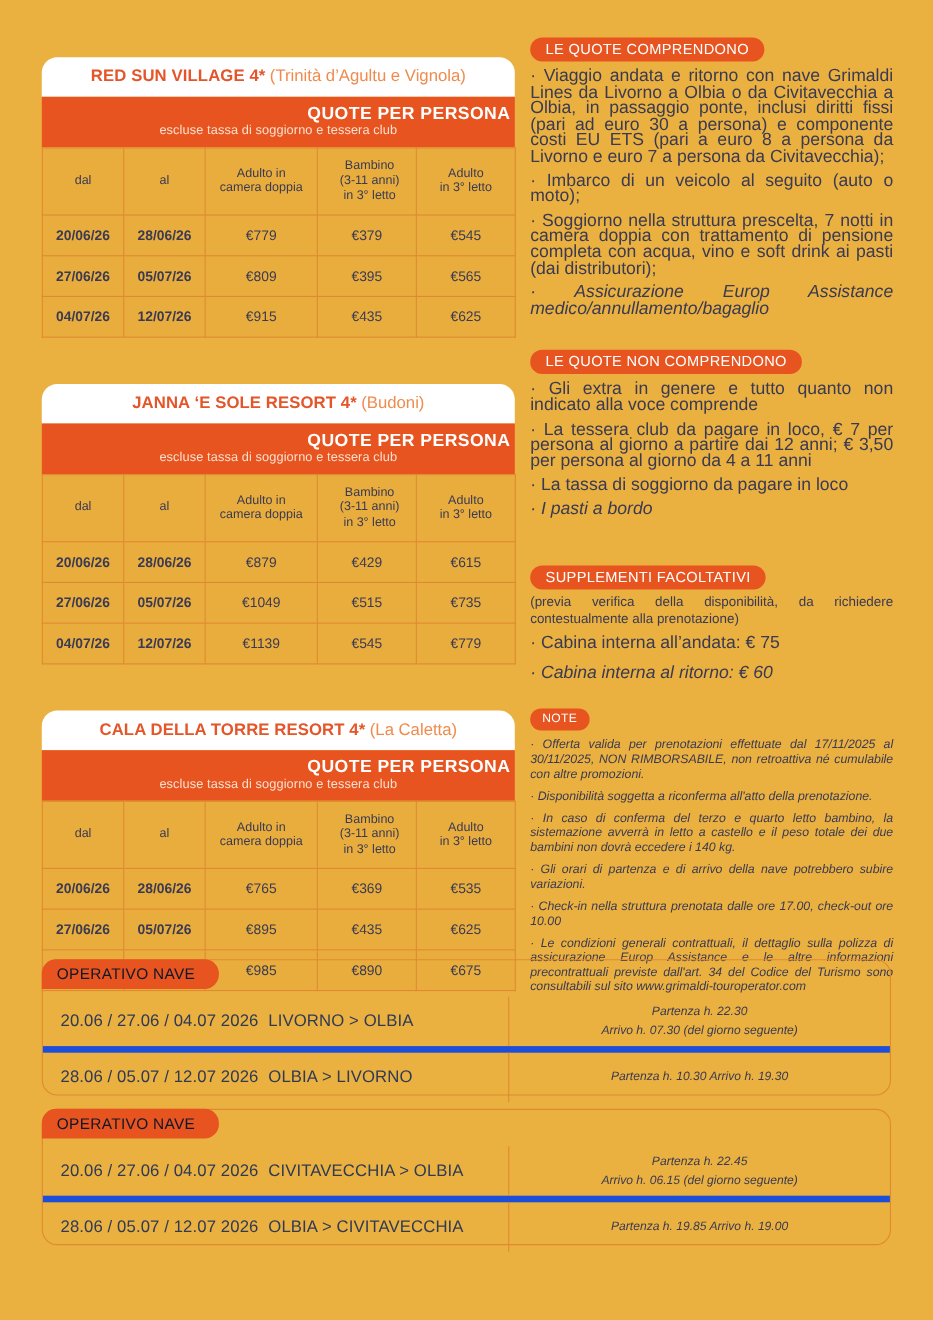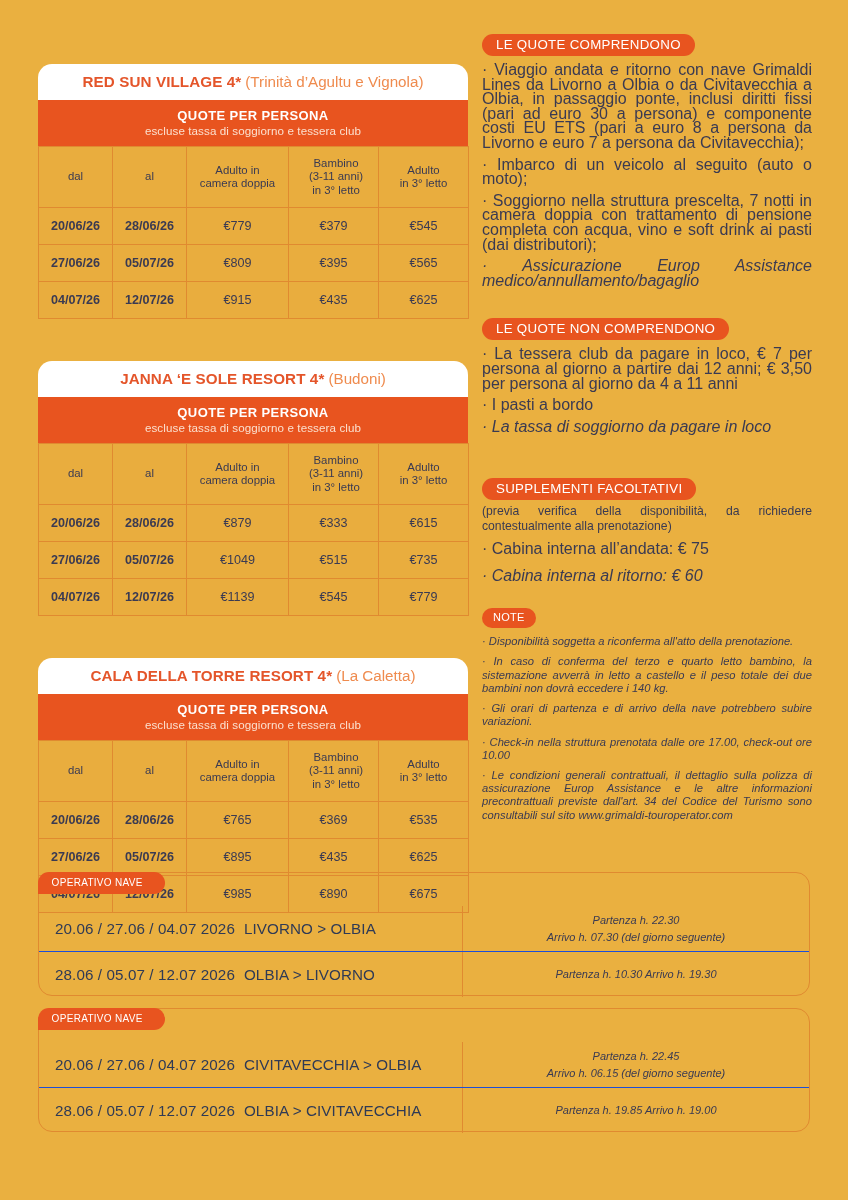--- a/index.html
+++ b/index.html
@@ -51,21 +51,20 @@
   .hotel-title {
     background: #ffffff;
     border-radius: 14px 14px 0 0;
     height: 36px;
     display: flex;
     align-items: center;
     justify-content: center;
     text-align: center;
     padding: 3px 10px 5px;
     box-sizing: border-box;
-    margin-top: 12px;
   }
   .hotel-title .name {
     color: #e4552a;
     font-weight: bold;
     font-size: 15.2px;
     letter-spacing: 0.1px;
   }
   .hotel-title .loc {
     color: #ef8b4e;
     font-weight: normal;
@@ -74,23 +73,24 @@
   }
 
   .quote-band {
     background: #e8541f;
     text-align: center;
     padding: 7px 4px 8px;
   }
   .quote-band .q1 {
     color: #ffffff;
     font-weight: bold;
-    font-size: 13px;
+    font-size: 16px;
     letter-spacing: 0.4px;
     line-height: 17px;
+    text-align: right;
   }
   .quote-band .q2 {
     color: #fbe0cf;
     font-size: 11.6px;
     line-height: 14px;
     letter-spacing: 0.1px;
   }
 
   table.price-table {
     width: 100%;
@@ -190,41 +190,41 @@
     box-sizing: border-box;
   }
   #ship-panel-1 { top: 872px; height: 124px; }
   #ship-panel-2 { top: 1008px; height: 124px; }
 
   .ship-badge {
     position: absolute;
     left: -1.4px;
     top: -1.4px;
     background: #e8541f;
-    color: #ffffff;
-    font-size: 10px;
+    color: #0f172a;
+    font-size: 14px;
     letter-spacing: 0.3px;
     padding: 5px 22px 6px 14px;
     border-radius: 13px 13px 13px 0;
   }
 
   .ship-rows {
     position: absolute;
     left: 0;
     top: 33px;
     right: 0;
     bottom: 0;
   }
   .ship-row {
     display: flex;
     align-items: stretch;
     height: 45px;
   }
   .ship-row + .ship-row {
-    border-top: 1px solid #1d4ed8;
+    border-top: 6px solid #1d4ed8;
   }
   .ship-route {
     width: 424px;
     display: flex;
     align-items: center;
     padding-left: 16px;
     box-sizing: border-box;
     border-right: 1px solid #e08a30;
     color: #2f3a55;
     font-size: 15.2px;
@@ -330,21 +330,21 @@
               <th>Adulto in<br>camera doppia</th>
               <th class="bm-head">Bambino<br>(3-11 anni)<br>in 3° letto</th>
               <th>Adulto<br>in 3° letto</th>
             </tr>
           </thead>
           <tbody>
             <tr>
               <td class="date-cell">20/06/26</td>
               <td class="date-cell">28/06/26</td>
               <td>€879</td>
-              <td>€333</td>
+              <td>€429</td>
               <td>€615</td>
             </tr>
             <tr>
               <td class="date-cell">27/06/26</td>
               <td class="date-cell">05/07/26</td>
               <td>€1049</td>
               <td>€515</td>
               <td>€735</td>
             </tr>
             <tr>
@@ -422,42 +422,44 @@
           <p>· Soggiorno nella struttura prescelta, 7 notti in camera doppia con trattamento di pensione completa con acqua, vino e soft drink ai pasti (dai distributori);</p>
           <p>· Assicurazione Europ Assistance medico/annullamento/bagaglio</p>
         </div>
       </div>
 
       <div class="spacer-26"></div>
 
       <div class="rc-section">
         <span class="pill">LE QUOTE NON COMPRENDONO</span>
         <div class="rc-body">
+          <p>· Gli extra in genere e tutto quanto non indicato alla voce comprende</p>
           <p>· La tessera club da pagare in loco, € 7 per persona al giorno a partire dai 12 anni; € 3,50 per persona al giorno da 4 a 11 anni</p>
+          <p>· La tassa di soggiorno da pagare in loco</p>
           <p>· I pasti a bordo</p>
-          <p>· La tassa di soggiorno da pagare in loco</p>
         </div>
       </div>
 
       <div class="spacer-40"></div>
 
       <div class="rc-section">
         <span class="pill">SUPPLEMENTI FACOLTATIVI</span>
         <div class="sub-note">(previa verifica della disponibilità, da richiedere contestualmente alla prenotazione)</div>
         <div class="rc-body" style="margin-top:0">
           <p style="margin-bottom:12px">· Cabina interna all’andata: € 75</p>
           <p>· Cabina interna al ritorno: € 60</p>
         </div>
       </div>
 
       <div class="spacer-20"></div>
 
       <div class="rc-section">
         <span class="pill small">NOTE</span>
         <div class="rc-body notes">
+          <p>· Offerta valida per prenotazioni effettuate dal 17/11/2025 al 30/11/2025, NON RIMBORSABILE, non retroattiva né cumulabile con altre promozioni.</p>
           <p>· Disponibilità soggetta a riconferma all'atto della prenotazione.</p>
           <p>· In caso di conferma del terzo e quarto letto bambino, la sistemazione avverrà in letto a castello e il peso totale dei due bambini non dovrà eccedere i 140 kg.</p>
           <p>· Gli orari di partenza e di arrivo della nave potrebbero subire variazioni.</p>
           <p>· Check-in nella struttura prenotata dalle ore 17.00, check-out ore 10.00</p>
           <p>· Le condizioni generali contrattuali, il dettaglio sulla polizza di assicurazione Europ Assistance e le altre informazioni precontrattuali previste dall'art. 34 del Codice del Turismo sono consultabili sul sito www.grimaldi-touroperator.com</p>
         </div>
       </div>
 
     </div>
   </div>

